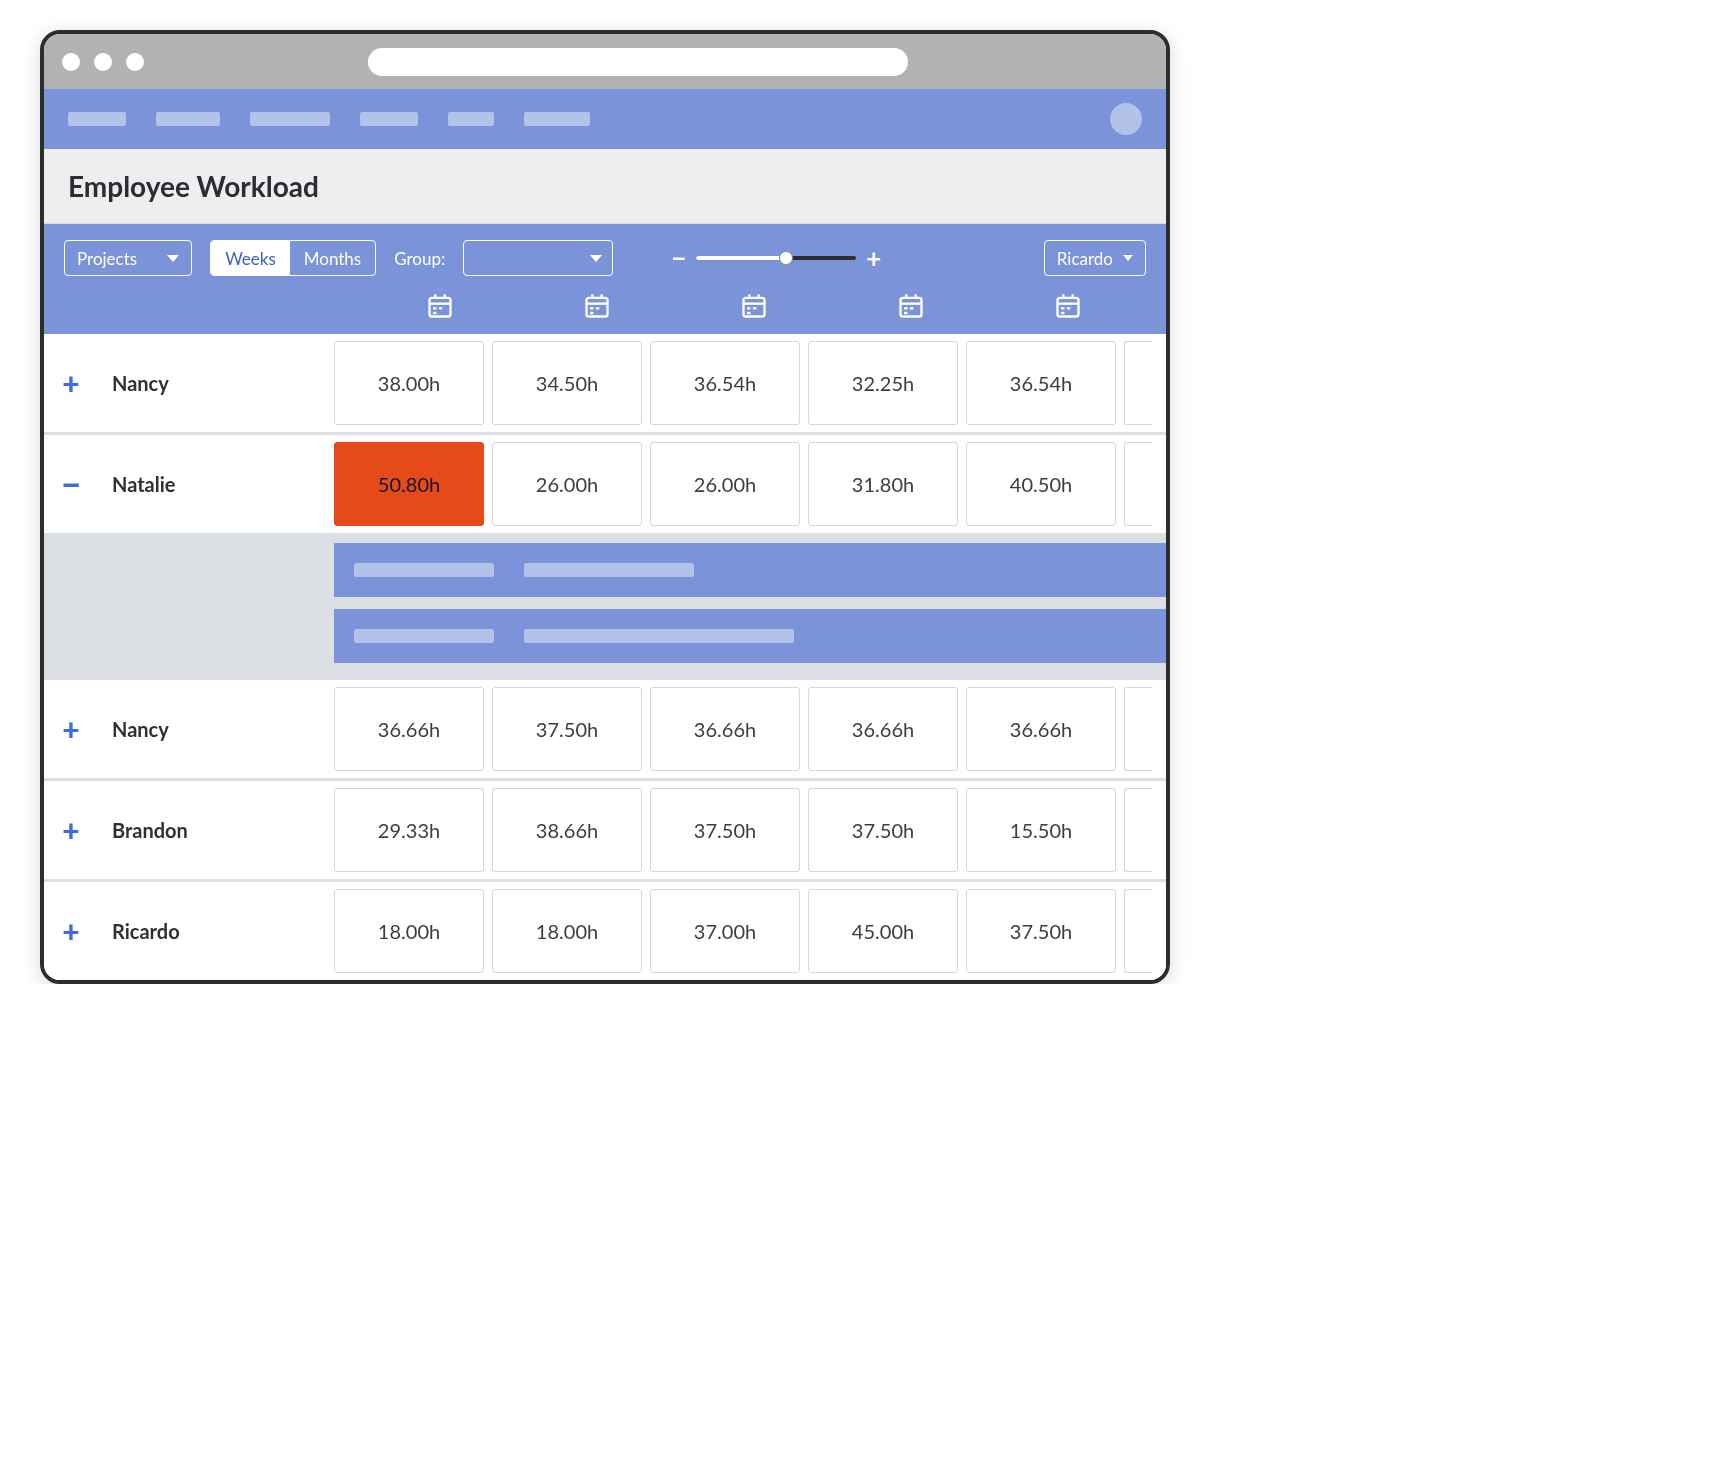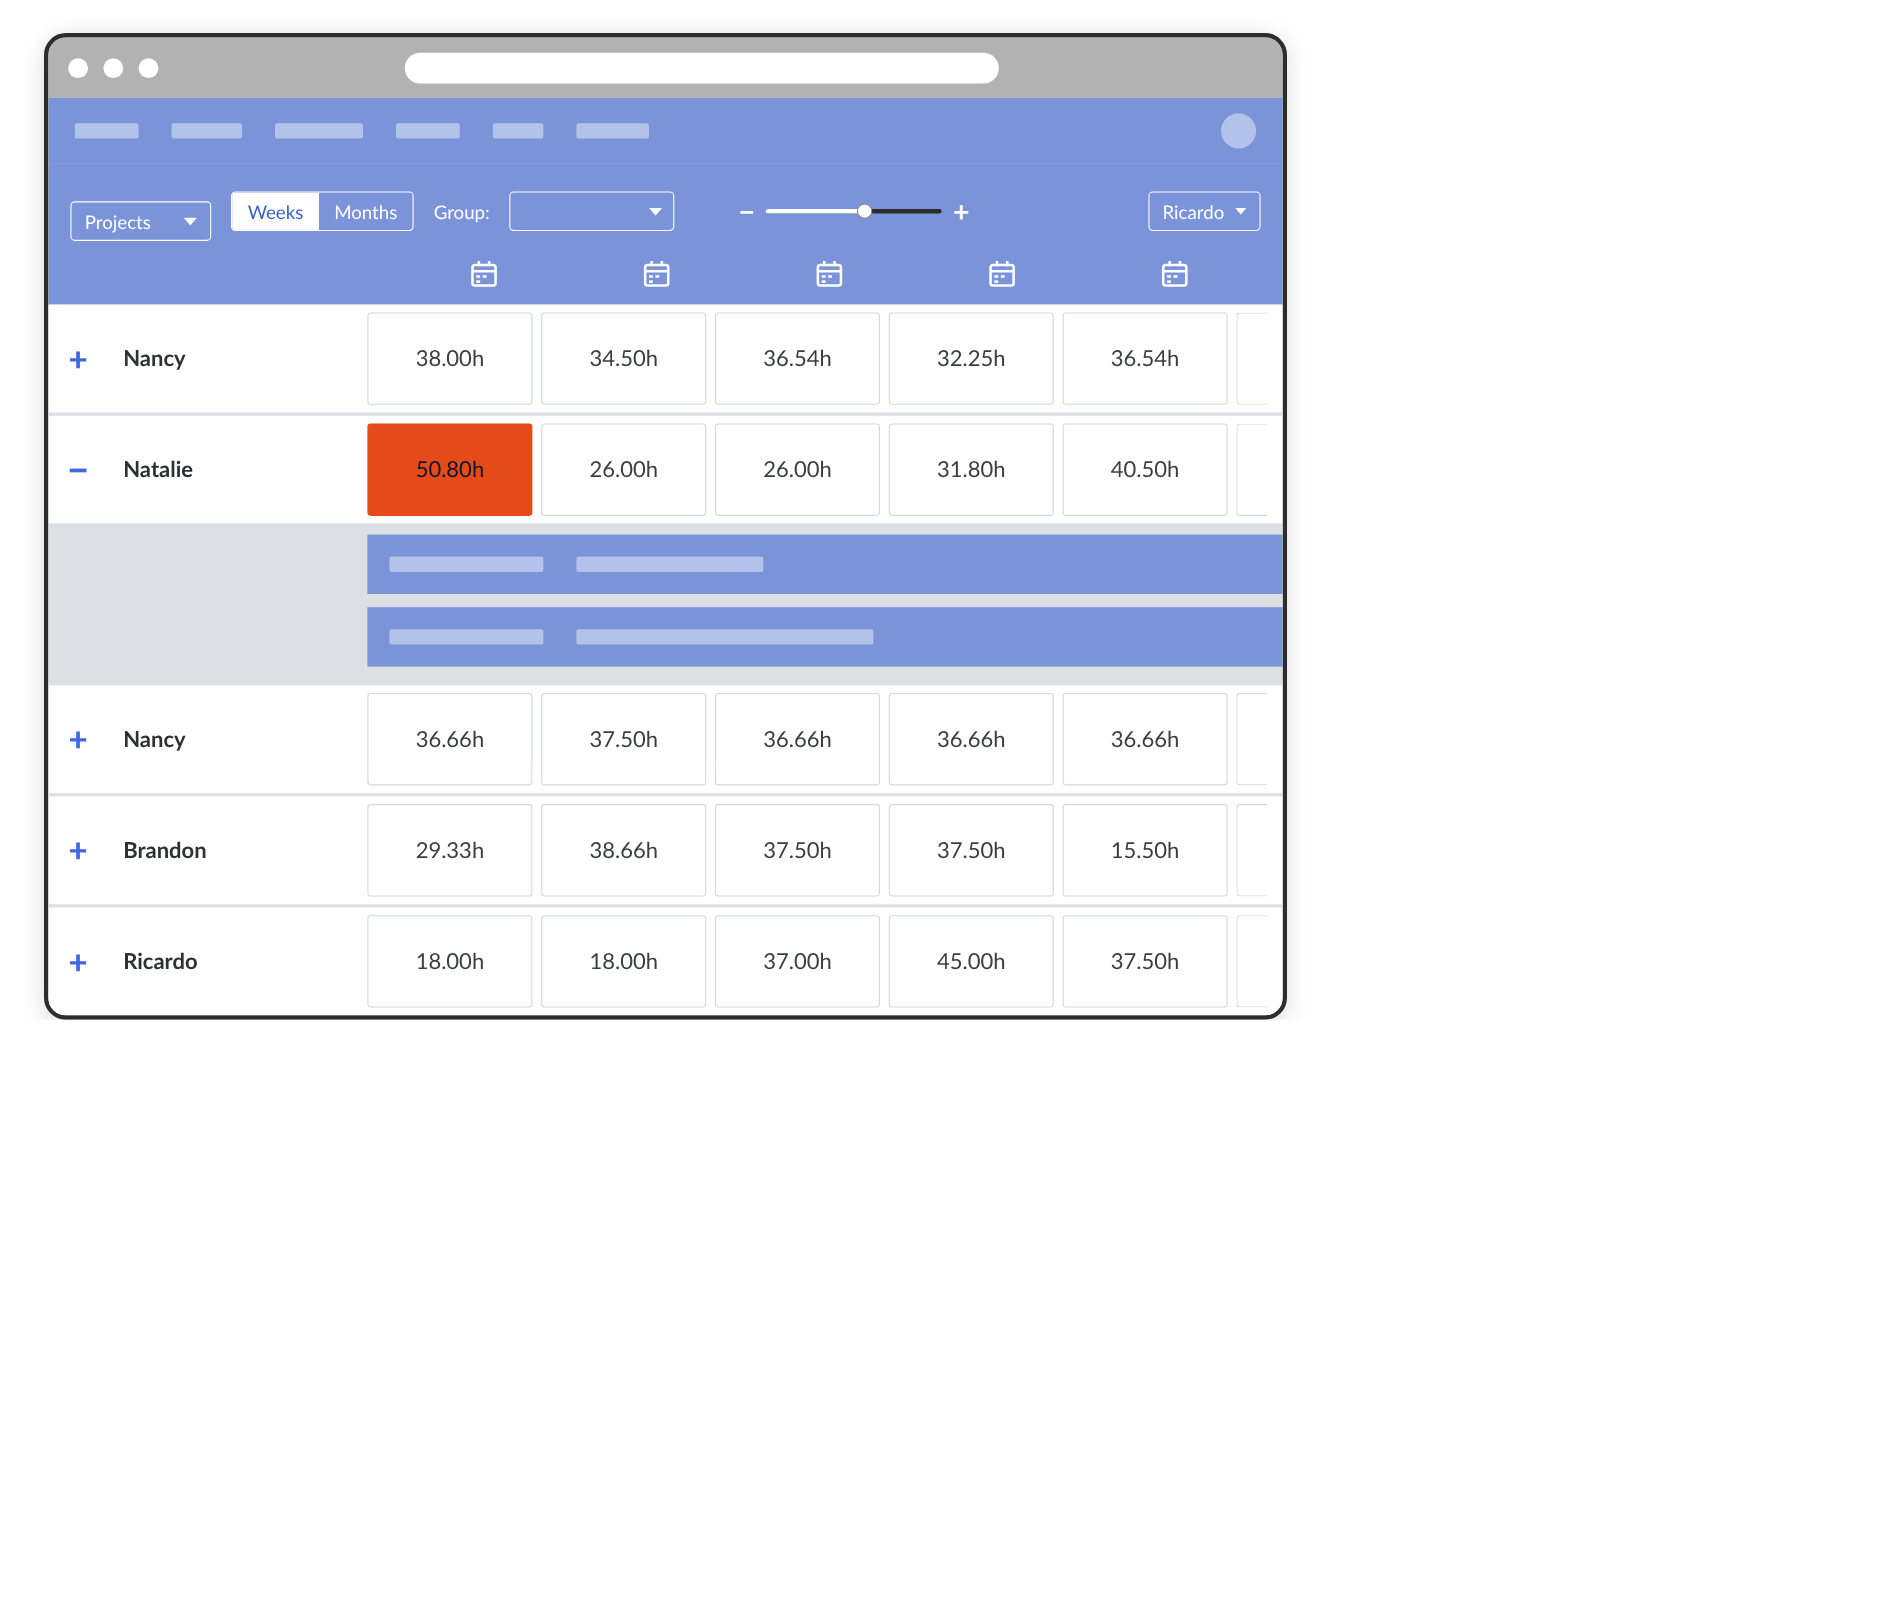--- a/index.html
+++ b/index.html
@@ -78,21 +78,20 @@
   .dropdown {
     display: inline-flex;
     align-items: center;
     border: 1.5px solid #fff;
     border-radius: 4px;
     height: 36px;
     padding: 0 12px;
     font-size: 17px;
     gap: 30px;
     cursor: pointer;
-    margin-top: 18px;
   }
   .dropdown .caret {
     width: 0; height: 0;
     border-left: 6px solid transparent;
     border-right: 6px solid transparent;
     border-top: 7px solid #fff;
   }
   .toggle-group {
     display: inline-flex;
     border: 1.5px solid #fff;
@@ -291,20 +290,23 @@
     <div class="nav-pill w1"></div>
     <div class="nav-pill w2"></div>
     <div class="nav-pill w3"></div>
     <div class="nav-pill w4"></div>
     <div class="nav-pill w5"></div>
     <div class="nav-pill w6"></div>
     <div class="nav-spacer"></div>
     <div class="user-avatar"></div>
   </div>
 
+  <div class="page-title-bar">
+    <h1 class="page-title">Employee Workload</h1>
+  </div>
 
   <div class="toolbar">
     <div class="toolbar-row">
       <div class="dropdown">
         <span>Projects</span>
         <span class="caret"></span>
       </div>
 
       <div class="toggle-group">
         <div class="toggle-btn active">

